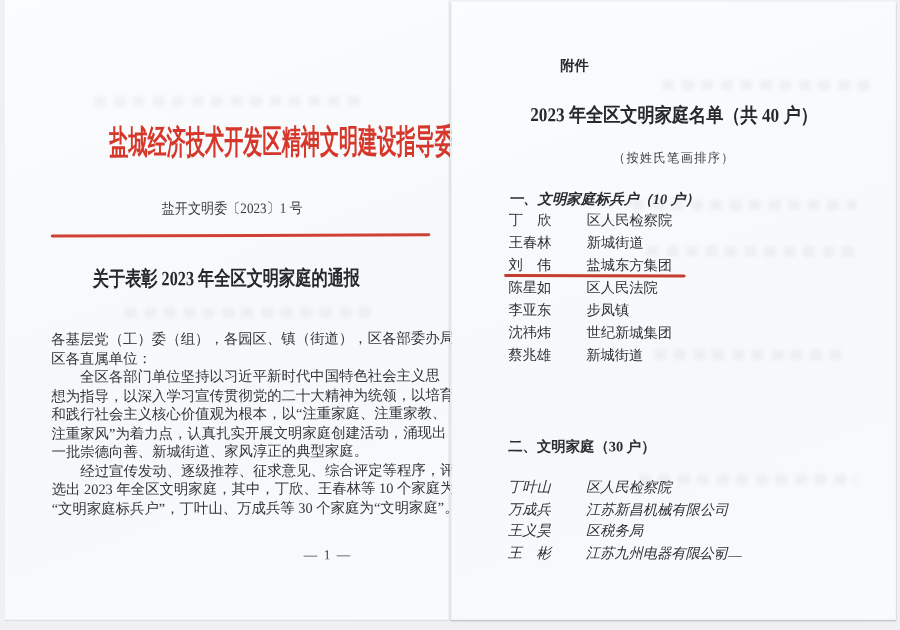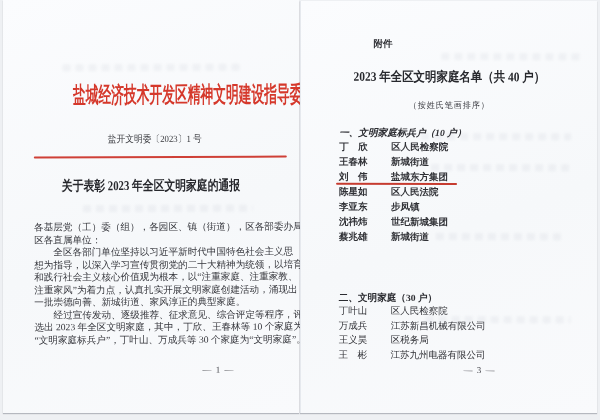--- a/index.html
+++ b/index.html
@@ -73,22 +73,22 @@
     transform:scaleX(.95); transform-origin:50% 50%;
   }
   .section-heading {
     position:absolute; left:38px;
     font-size:9.6px; font-weight:bold; white-space:nowrap; color:#2c2d32;
   }
   .sh-1 { top:126px;font-style:italic; }
   .sh-2 { top:291px; }
 
   .entries { position:absolute; left:38px; }
-  .entries-1 { top:140px;font-weight:bold; }
-  .entries-2 { top:304px; }
+  .entries-1 { top:140px; }
+  .entries-2 { top:318px;font-style:italic; }
   .entries-1 .entry { height:15px; }
   .entries-2 .entry { height:14.5px; }
   .entry { position:relative; white-space:nowrap; font-size:9.5px; color:#303136; }
   .entry-name { display:inline-block; width:40px; }
   .entry-org  { margin-left:12px; }
   .entry.marked .underline-red {
     position:absolute; left:-3px; bottom:1px; width:121px; height:1.6px;
     background:#c63c30; border-radius:1px;
   }
 

